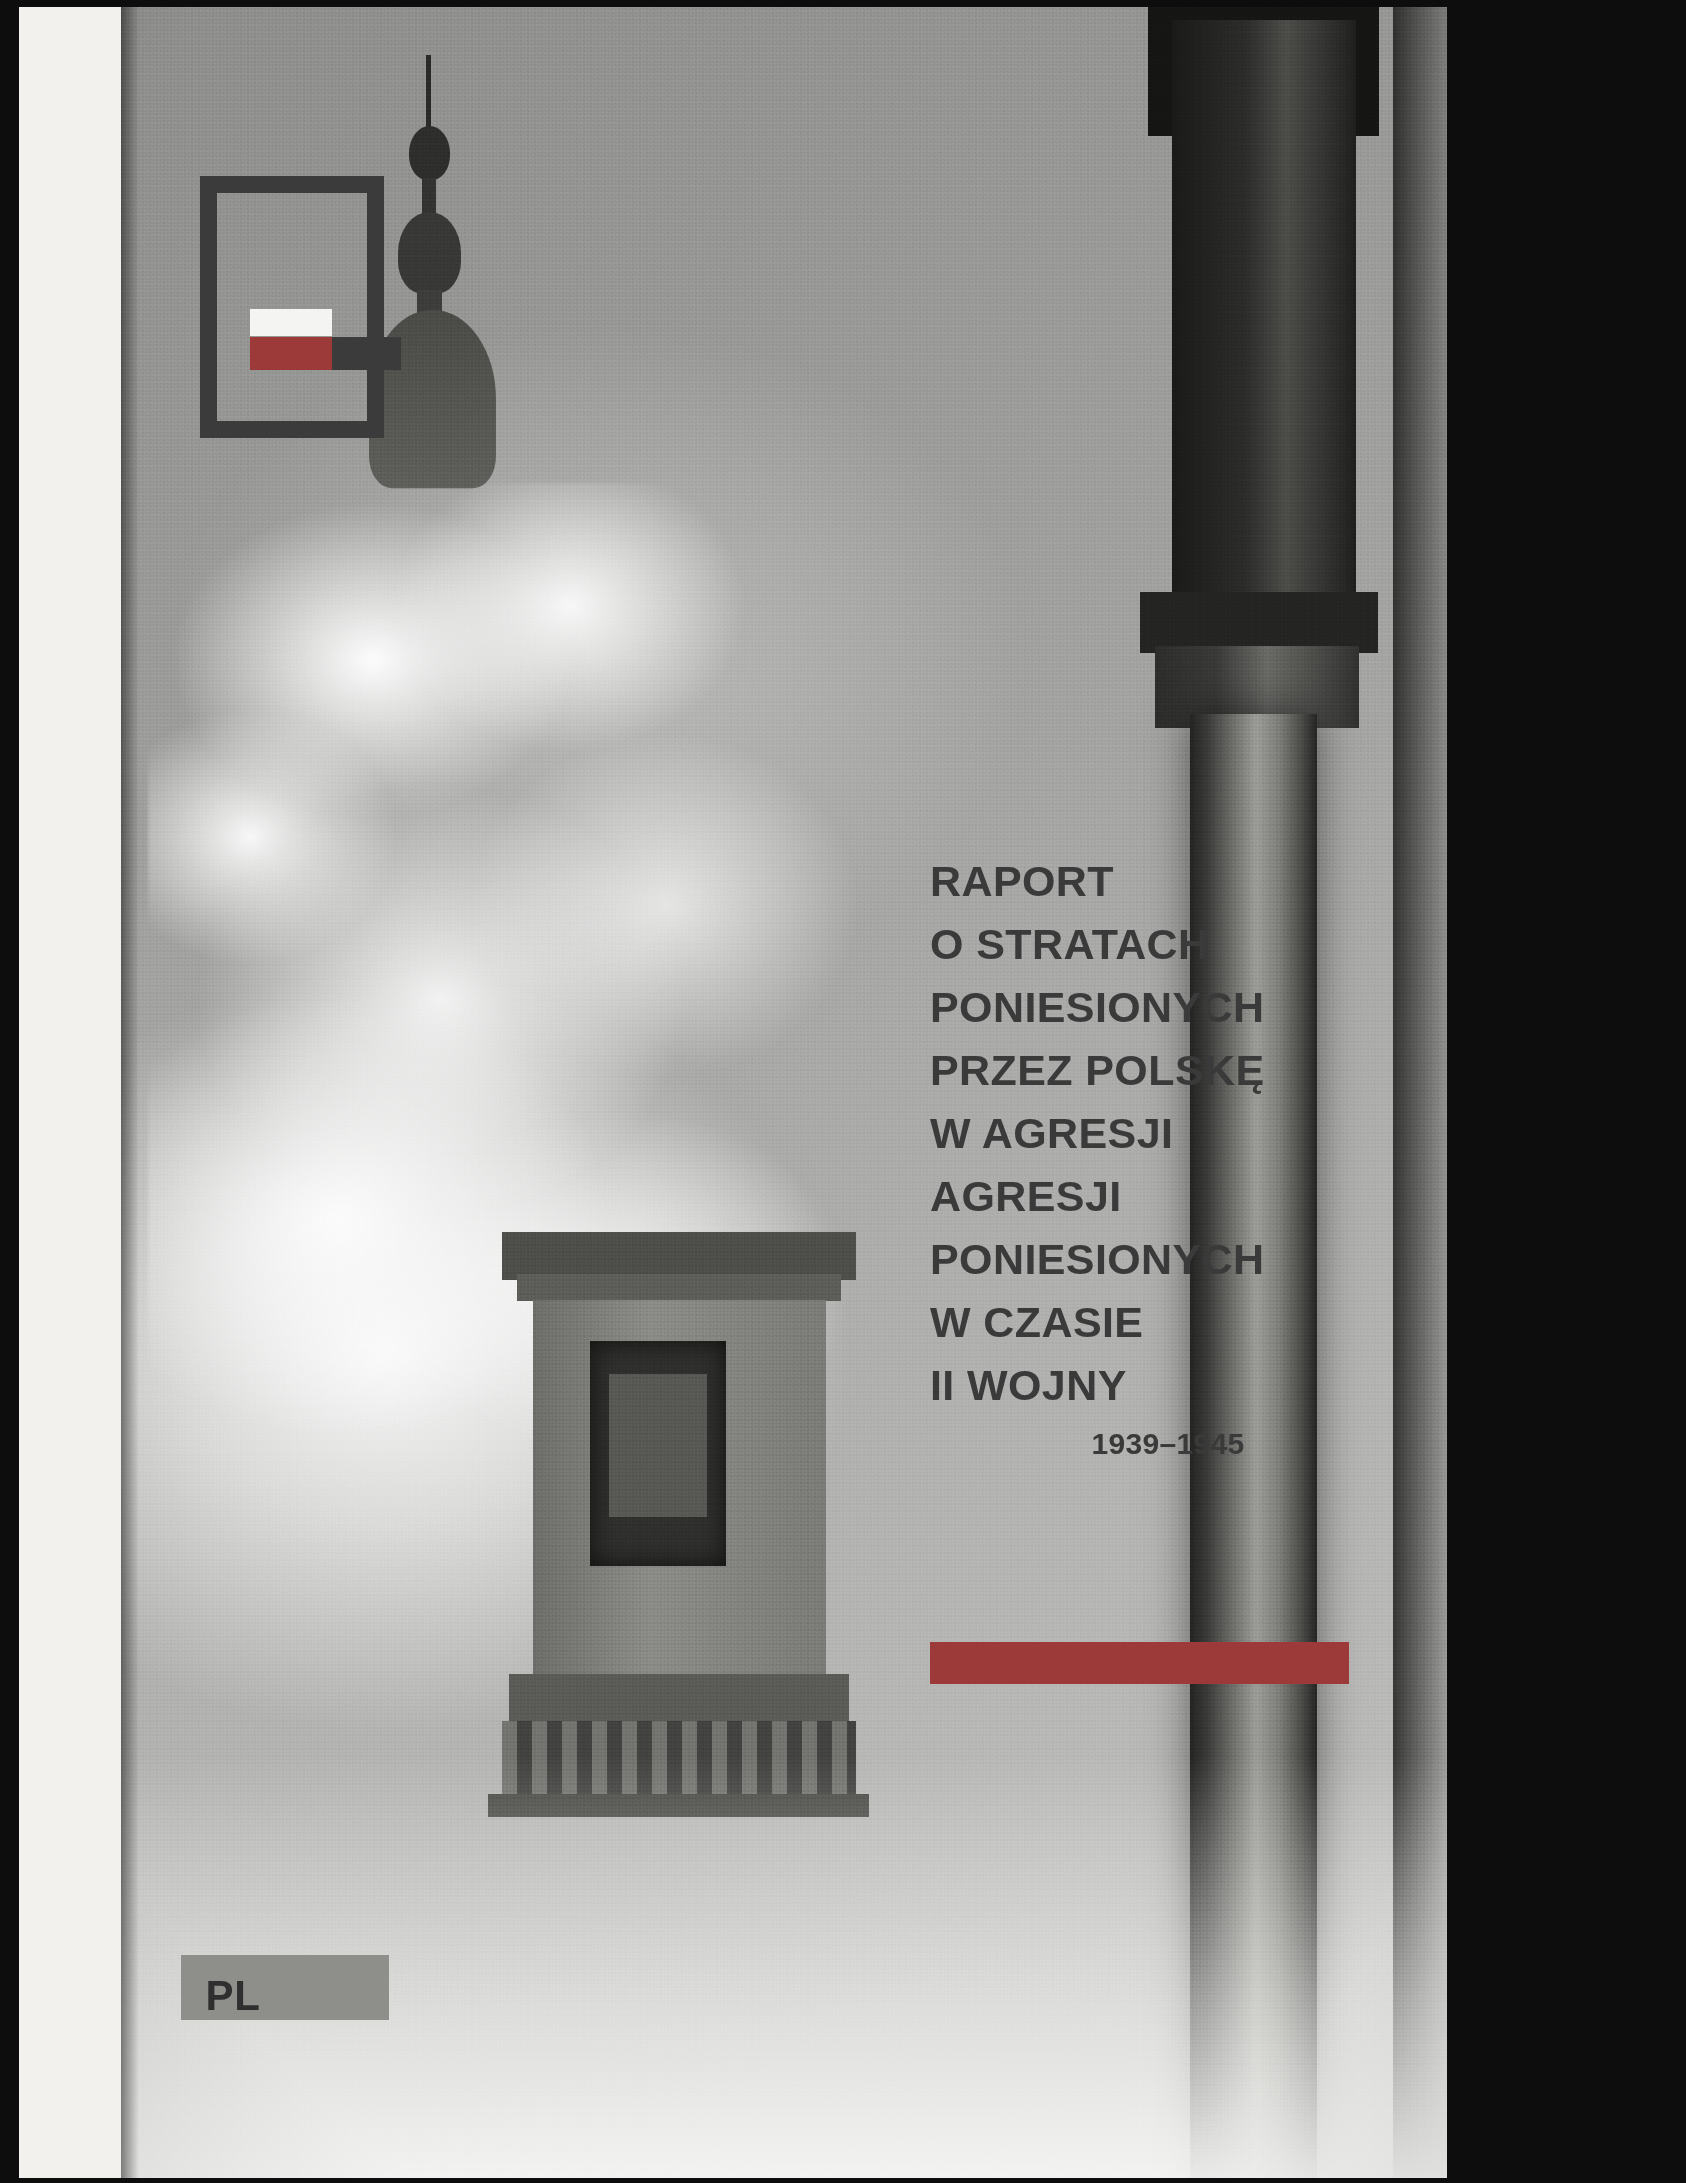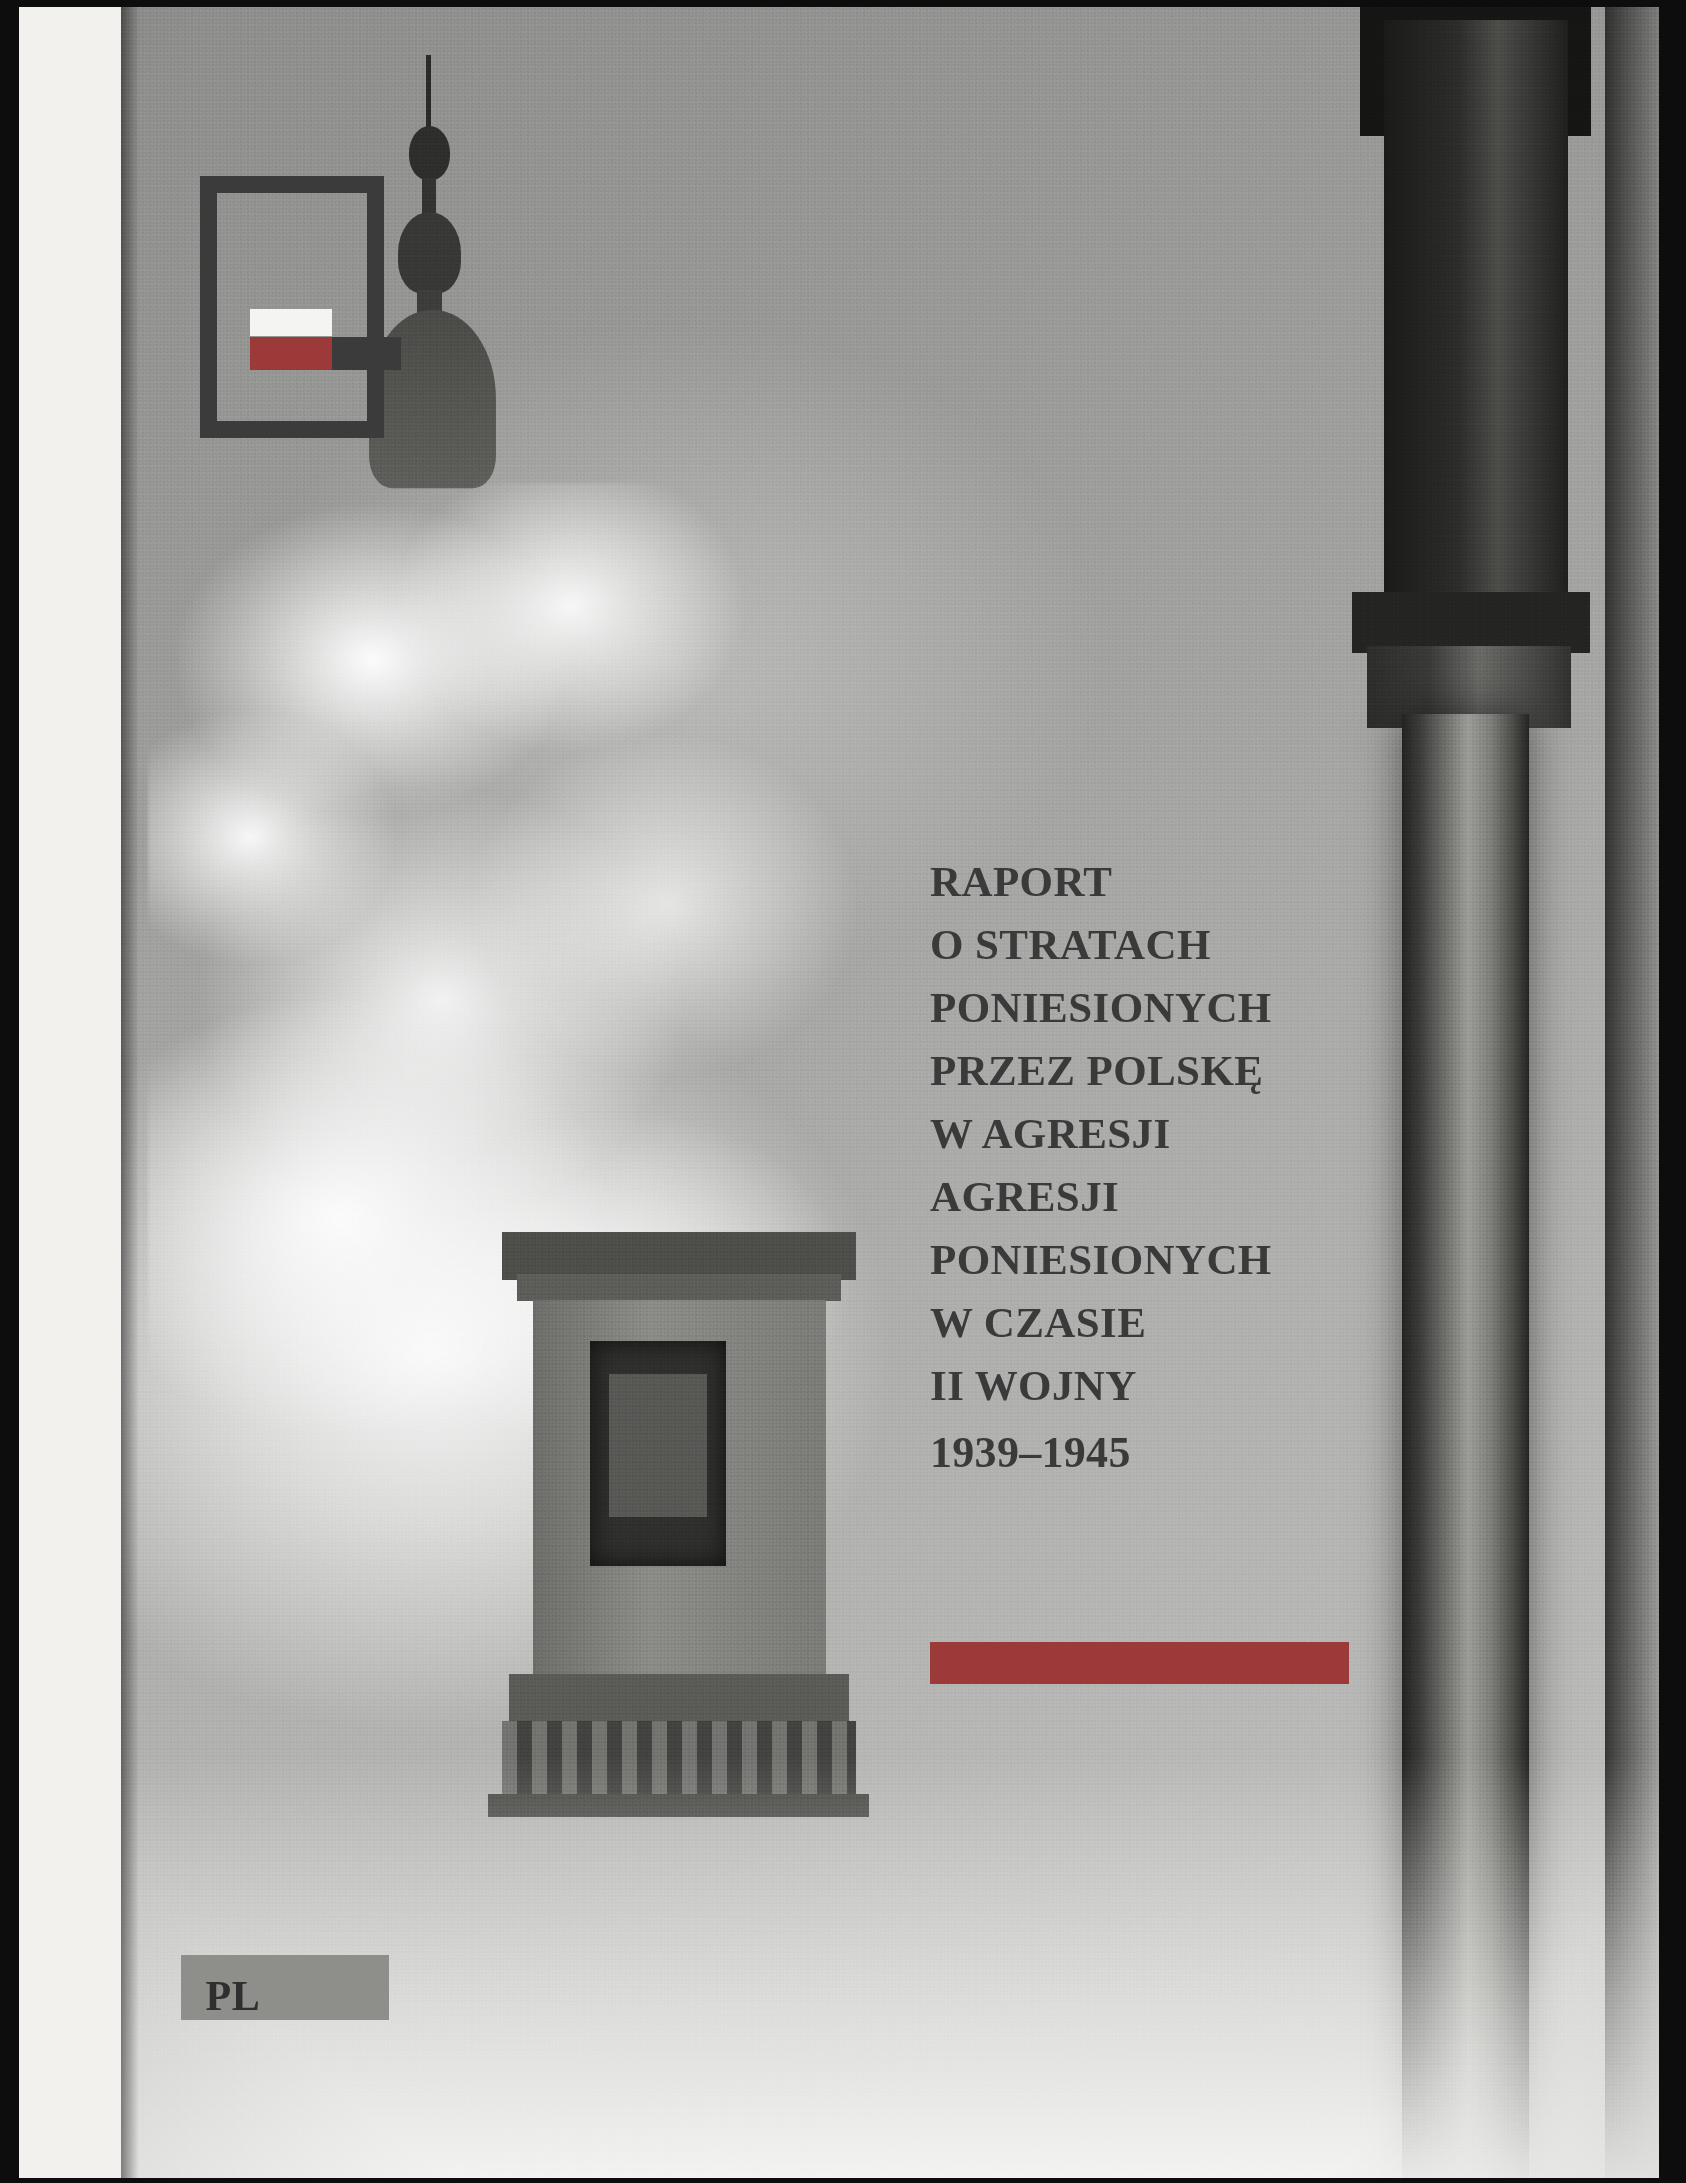--- a/index.html
+++ b/index.html
@@ -19,25 +19,24 @@
     position: absolute;
     inset: 0;
     background: #0d0d0e;
   }
 
   
   .cover {
     position: absolute;
     left: 19px;
     top: 6.8px;
-    width: 1640px;
+    width: 1428px;
     height: 2171px;
     overflow: hidden;
     background: #d8d8d6;
-    font-family: Liberation Serif, serif;
   }
 
   
   .binding {
     position: absolute;
     left: 0;
     top: 0;
     width: 102px;
     height: 100%;
     background: #f2f1ee;
@@ -348,25 +347,26 @@
   .title-line {
     font-size: 43px;
     line-height: 1.0;
     font-weight: 700;
     letter-spacing: 0.4px;
     color: #3a3a3a;
     margin-bottom: 20px;
     white-space: nowrap;
   }
   .title-years {
-    font-size: 44px;
+    font-size: 30px;
     font-weight: 700;
     color: #3a3a3a;
     margin-top: 19px;
     letter-spacing: 0.3px;
+    text-align: center;
   }
 
   .red-bar {
     position: absolute;
     left: 911px;
     top: 1635px;
     width: 419px;
     height: 42px;
     background: #9c3a3a;
     z-index: 20;

